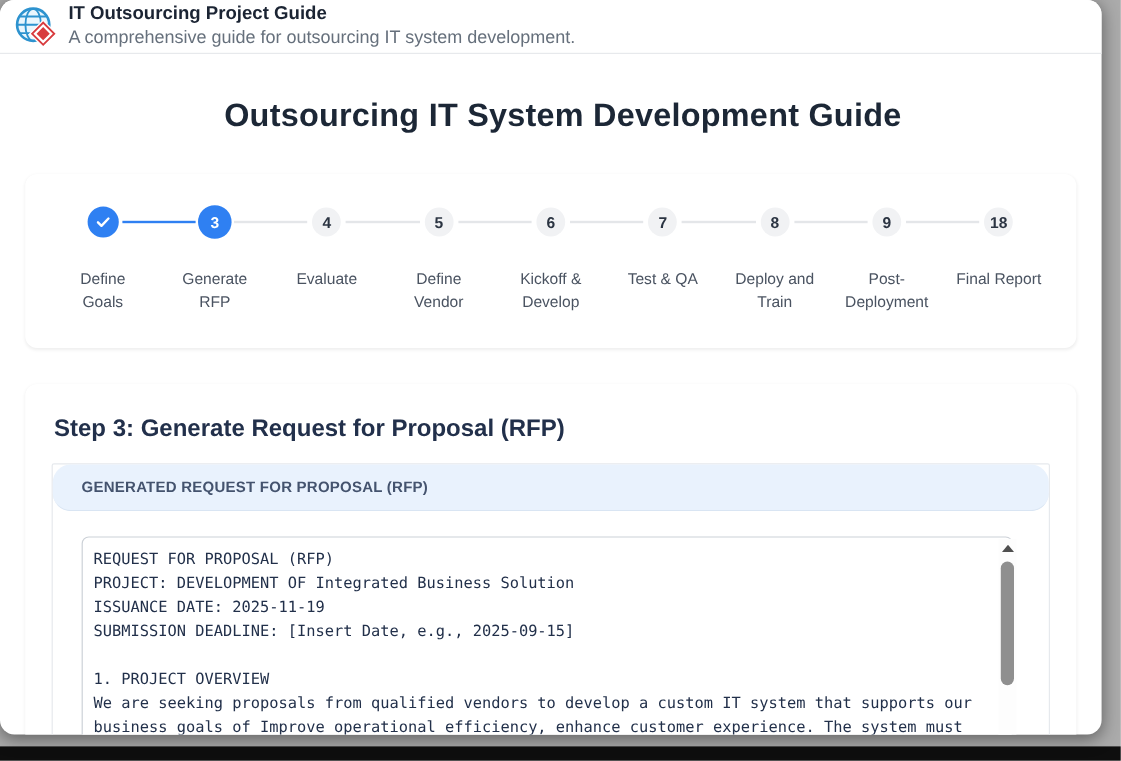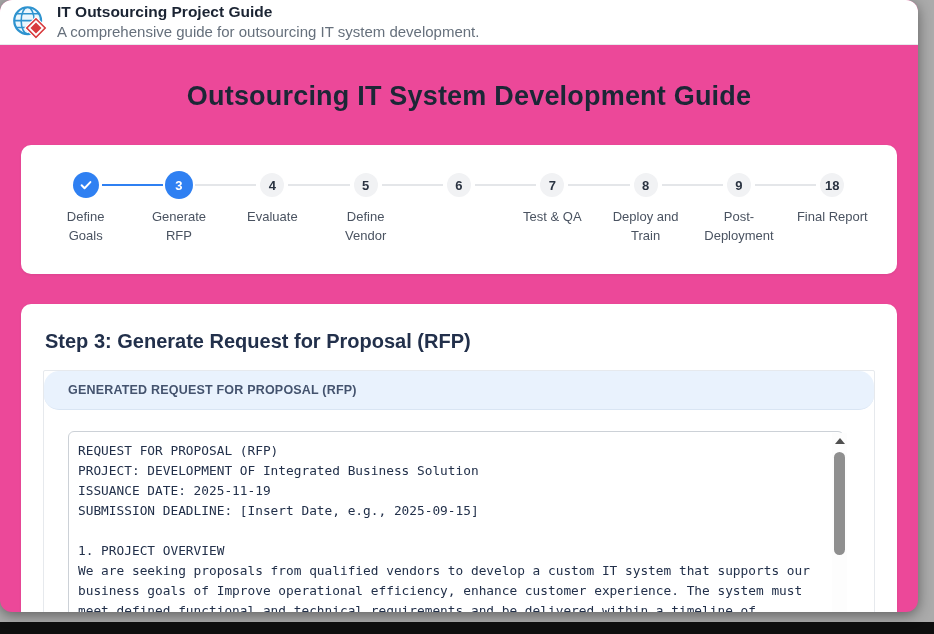--- a/index.html
+++ b/index.html
@@ -11,21 +11,21 @@
     overflow: hidden;
   }
   .desktop-strip {
     position: absolute; left: 0; bottom: 0; width: 100%; height: 12px;
     background: #0e0e0e;
   }
   
   .app-window {
     position: absolute; left: 0; top: 0;
     width: 918px; height: 612px;
-    background: #ec4899;
+    background: #ffffff;
     border-radius: 12px;
     overflow: hidden;
     box-shadow: 0 3px 14px rgba(0,0,0,.45);
   }
   
   .app-header {
     height: 45px;
     background: #ffffff;
     border-bottom: 1px solid #e7e9ec;
     display: flex;
@@ -72,21 +72,21 @@
   .circle-row { height: 28px; display: flex; align-items: center; z-index: 1; }
   .circle {
     width: 24px; height: 24px; border-radius: 50%;
     background: #f1f2f4; color: #2b3442;
     display: flex; align-items: center; justify-content: center;
     font-size: 13px; font-weight: 600;
   }
   .step.completed .circle { width: 26px; height: 26px; background: #2f80f2; color: #fff; }
   .step.active .circle { width: 28px; height: 28px; background: #2f80f2; color: #fff; }
   .step .label {
-    margin-top: 9px;
+    margin-top: 25px;
     font-size: 13px;
     color: #4a5361;
     text-align: center;
     line-height: 1.45;
     max-width: 72px;
   }
   
   .content-card {
     width: 876px;
     margin: 30px auto 0;
@@ -220,20 +220,21 @@
         <div class="step upcoming">
           <div class="circle-row">
             <div class="circle">5</div>
           </div>
           <div class="label">Define Vendor</div>
         </div>
         <div class="step upcoming">
           <div class="circle-row">
             <div class="circle">6</div>
           </div>
+          <div class="label">Kickoff &amp; Develop</div>
         </div>
         <div class="step upcoming">
           <div class="circle-row">
             <div class="circle">7</div>
           </div>
           <div class="label">Test &amp; QA</div>
         </div>
         <div class="step upcoming">
           <div class="circle-row">
             <div class="circle">8</div>

